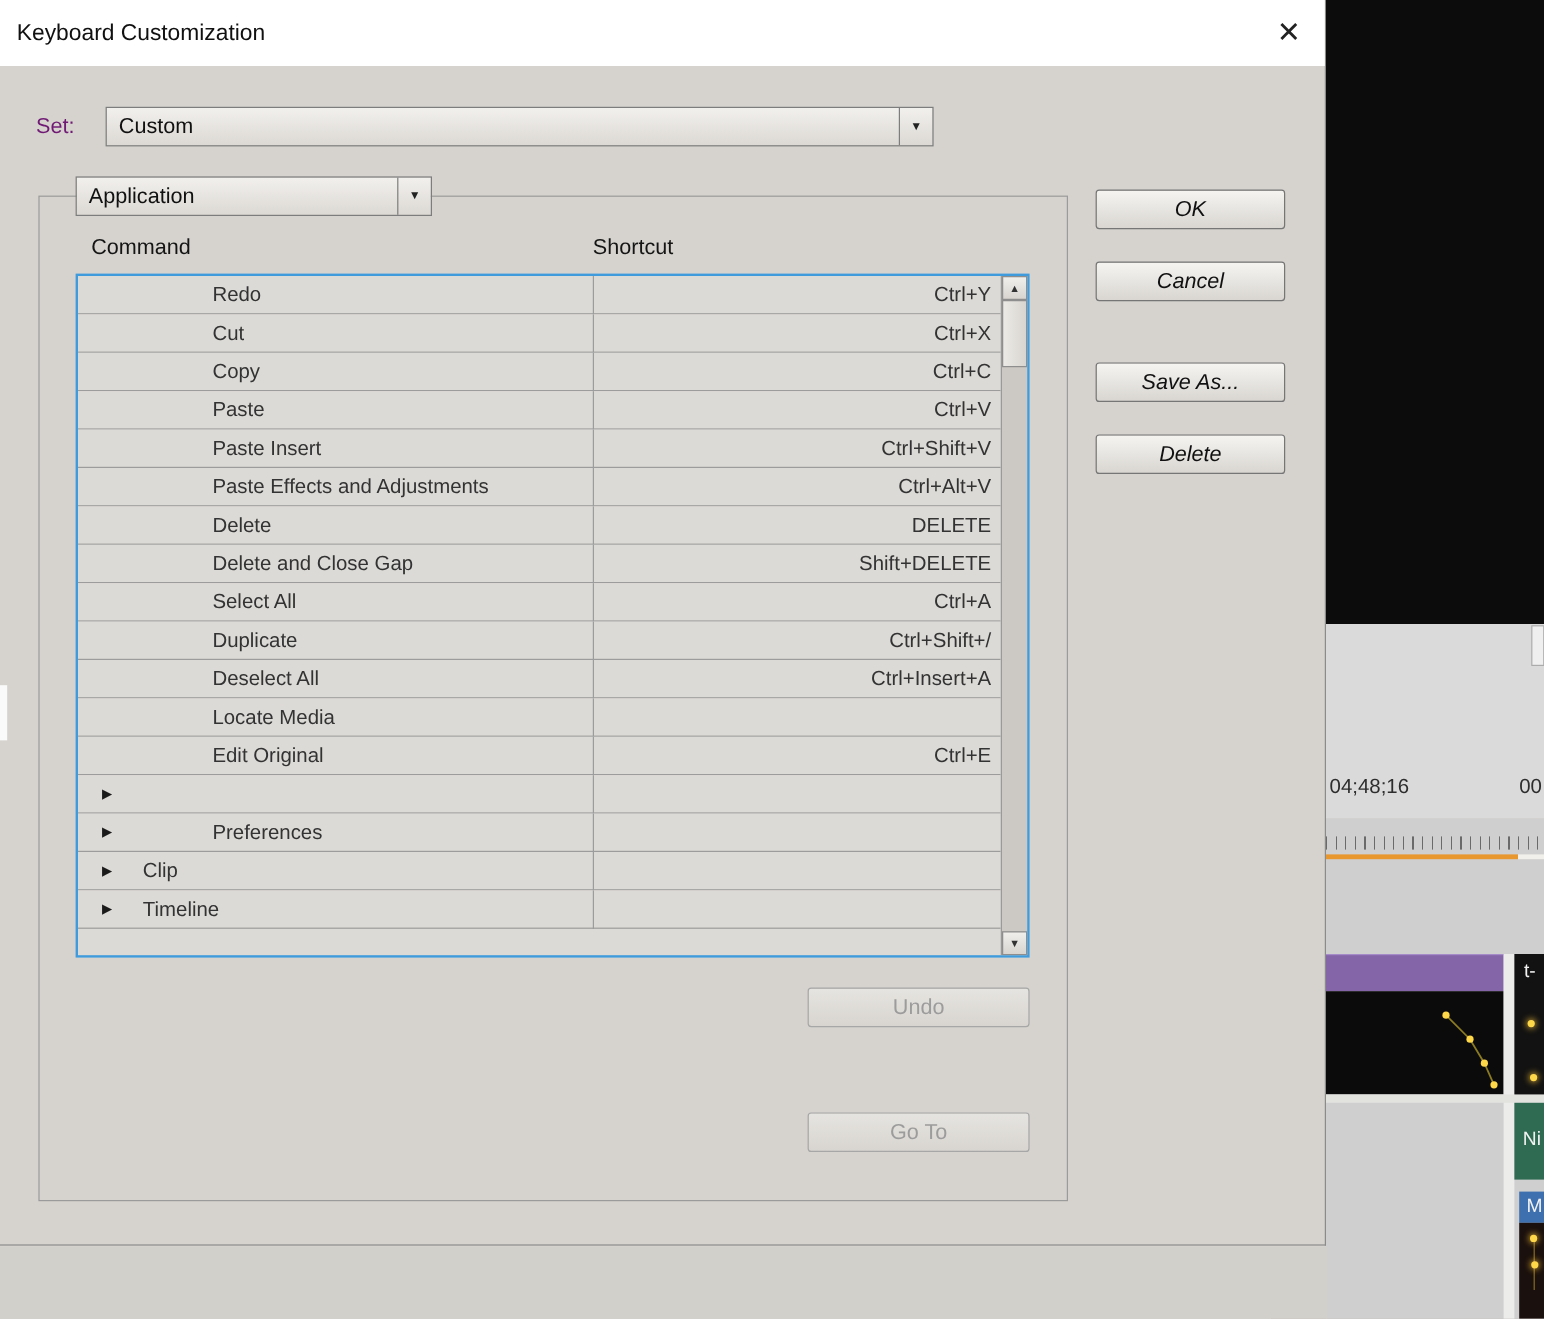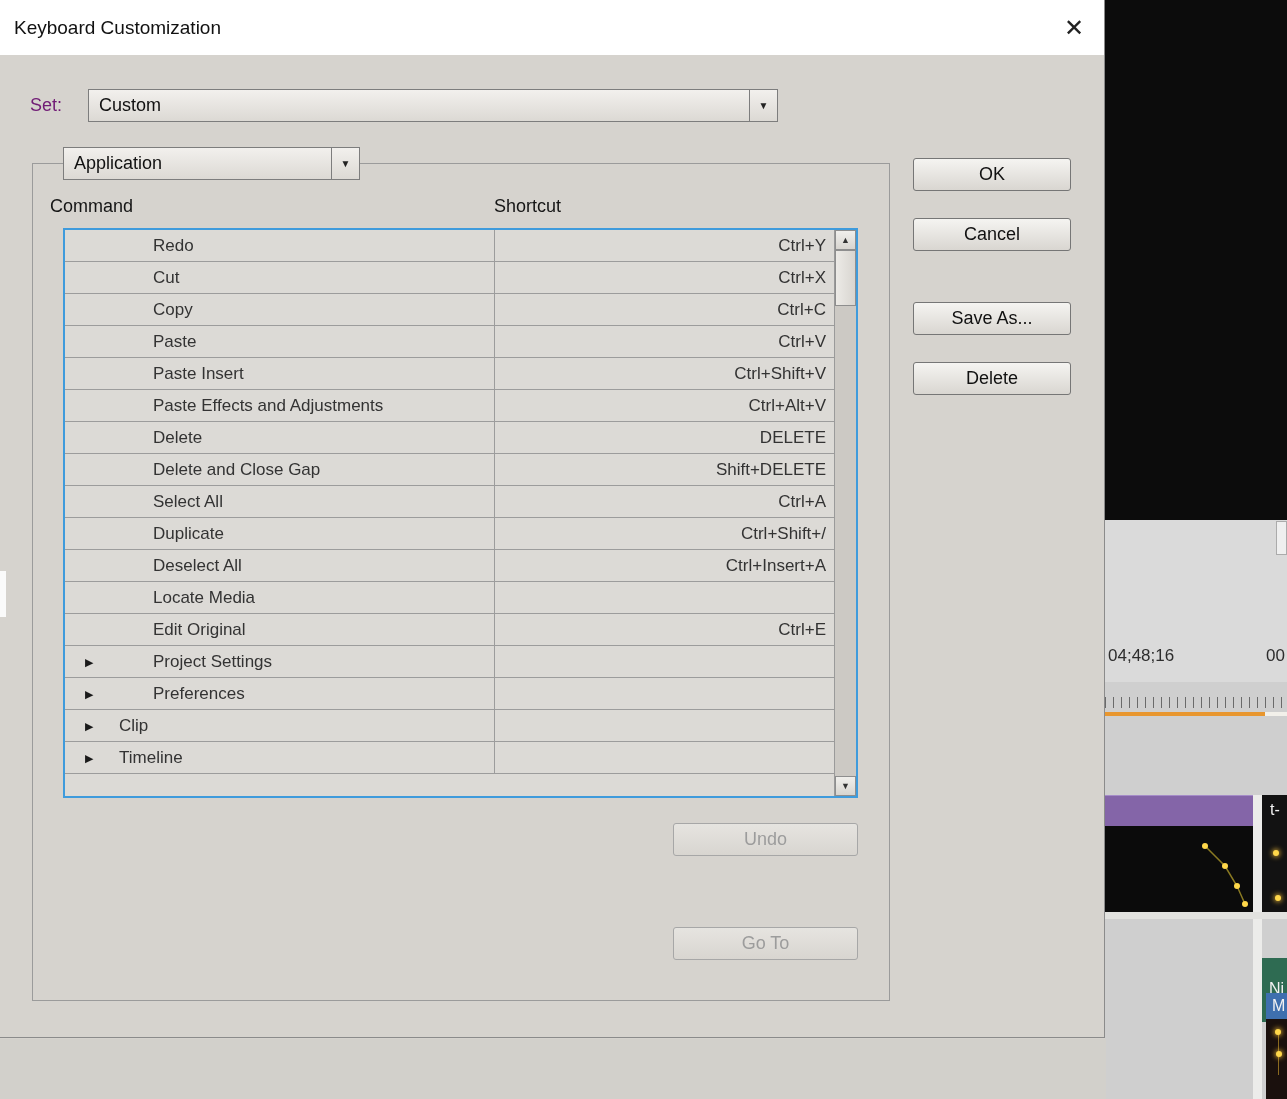--- a/index.html
+++ b/index.html
@@ -17,45 +17,45 @@
   .combo { position: absolute; background: linear-gradient(#f2f0ed, #dcd9d4); border: 1px solid #7d7d7d; }
   .set-combo { left: 88px; top: 89px; width: 690px; height: 33px; }
   .cat-combo { left: 63px; top: 147px; width: 297px; height: 33px; z-index: 3; }
   .combo-text { position: absolute; left: 10px; top: 0; line-height: 31px; font-size: 18px; color: #111; white-space: nowrap; }
   .combo-arrow { position: absolute; right: 0; top: 0; bottom: 0; width: 28px; border-left: 1px solid #7d7d7d;
                  display: flex; align-items: center; justify-content: center; font-size: 10px; color: #222; cursor: pointer; }
 
   .groupbox { position: absolute; left: 32px; top: 163px; width: 858px; height: 838px; border: 1px solid #9b9b9b; }
 
   .col-h { position: absolute; font-size: 18px; color: #151515; }
-  .col-command { left: 50px; top: 196px; text-align: right; }
+  .col-command { left: 76px; top: 196px; text-align: right; }
   .col-shortcut { left: 494px; top: 196px; }
 
   .table { position: absolute; left: 63px; top: 228px; width: 795px; height: 570px;
            border: 2px solid var(--accent); background: var(--row-bg); overflow: hidden; }
   .rows { position: absolute; left: 0; top: 0; right: 22px; bottom: 0; overflow: hidden; }
   .trow { position: relative; height: 32px; border-bottom: 1px solid var(--row-border); background: var(--row-bg); cursor: default; }
   .trow .cmd { position: absolute; left: 0; top: 0; height: 32px; line-height: 31px; font-size: 17px; color: #333; white-space: nowrap; }
-  .trow .cmd.ind2 { padding-left: 88px; }
+  .trow .cmd.ind2 { padding-left: 112px; }
   .trow .cmd.ind1 { padding-left: 54px; }
   .trow .sc { position: absolute; left: 429px; right: 0; top: 0; height: 32px; line-height: 31px; font-size: 17px;
               color: #333; text-align: right; padding-right: 8px; border-left: 1px solid var(--row-border); }
   .expander { position: absolute; left: 20px; top: 0; line-height: 32px; font-size: 11px; color: #1a1a1a; }
 
   .vscroll { position: absolute; right: 0; top: 0; bottom: 0; width: 22px; background: #ccc9c4; border-left: 1px solid #9a9a9a; }
   .sbtn { position: absolute; left: 0; width: 100%; height: 20px; background: linear-gradient(#f0efec, #d8d5d0);
           border: 1px solid #8e8e8e; display: flex; align-items: center; justify-content: center; font-size: 9px; color: #333; cursor: pointer; }
   .sbtn.up { top: 0; }
   .sbtn.down { bottom: 0; }
   .thumb { position: absolute; left: 0; top: 20px; width: 100%; height: 56px;
            background: linear-gradient(90deg, #eceae6, #d8d5d0); border: 1px solid #8e8e8e; cursor: grab; }
 
   .btn { position: absolute; font-size: 18px; color: #111; background: linear-gradient(#f5f4f1, #d9d6d1);
          border: 1px solid #767676; border-radius: 3px; font-family: inherit; cursor: pointer; }
-  .btn.side { left: 913px; width: 158px; height: 33px; }
+  .btn.side { left: 913px; width: 158px; height: 33px; font-style: italic; }
   .ok { top: 158px; } .cancel { top: 218px; } .saveas { top: 302px; } .delete { top: 362px; }
   .btn.bottom { left: 673px; width: 185px; height: 33px; color: #9c9c9c;
                 background: linear-gradient(#e6e4e0, #d8d5d0); border-color: #a7a7a7; cursor: default; }
   .undo { top: 823px; } .clear { top: 875px; } .goto { top: 927px; }
 
   .below-dialog { position: absolute; left: 0; top: 1039px; width: 1106px; height: 60px; background: #d2d0cb; }
   .white-sliver { position: absolute; left: 0; top: 571px; width: 6px; height: 46px; background: #fafafa; z-index: 6; }
 
   
   .bg-black   { position: absolute; left: 1105px; top: 0; width: 182px; height: 520px; background: #0c0c0c; }
@@ -76,21 +76,21 @@
   .white-strip { position: absolute; left: 1253px; top: 795px; width: 9px; height: 304px; background: #ececea; }
   .sep-light   { position: absolute; left: 1105px; top: 912px; width: 182px; height: 7px; background: #e2e2df; }
 
   .clip-t { position: absolute; left: 1262px; top: 795px; width: 25px; height: 117px; background: #121212; }
   .clip-t .clip-label { position: absolute; left: 8px; top: 6px; font-size: 16px; color: #f2f2f2; }
   .kf-dot { position: absolute; width: 6px; height: 6px; border-radius: 50%; background: var(--keyframe-yellow);
             box-shadow: 0 0 5px 1px rgba(255, 200, 60, .75); }
   .clip-t .d1 { left: 11px; top: 55px; }
   .clip-t .d2 { left: 13px; top: 100px; }
 
-  .clip-green { position: absolute; left: 1262px; top: 958px; width: 25px; height: 64px; background: var(--green-clip); }
+  .clip-green { position: absolute; left: 1262px; top: 919px; width: 25px; height: 64px; background: var(--green-clip); }
   .clip-green .clip-label { position: absolute; left: 7px; top: 22px; font-size: 16px; color: #f2f2f2; }
 
   .clip-blue { position: absolute; left: 1266px; top: 993px; width: 21px; height: 26px; background: var(--blue-clip); }
   .clip-blue .clip-label { position: absolute; left: 6px; top: 4px; font-size: 16px; color: #f2f2f2; }
   .clip-kf-dark { position: absolute; left: 1266px; top: 1019px; width: 21px; height: 80px; background: #1a100d; }
   .clip-kf-dark .line { position: absolute; left: 12px; top: 14px; width: 1px; height: 42px; background: #8a6a20; }
   .clip-kf-dark .d1 { left: 9px; top: 10px; }
   .clip-kf-dark .d2 { left: 10px; top: 32px; }
 </style>
 </head>
@@ -214,21 +214,20 @@
           <div class="trow">
             <span class="cmd ind2">Locate Media</span>
             <span class="sc"></span>
           </div>
           <div class="trow">
             <span class="cmd ind2">Edit Original</span>
             <span class="sc">Ctrl+E</span>
           </div>
           <div class="trow">
             <span class="expander">▶</span>
-            <span class="cmd ind2">Project Settings</span>
             <span class="sc"></span>
           </div>
           <div class="trow">
             <span class="expander">▶</span>
             <span class="cmd ind2">Preferences</span>
             <span class="sc"></span>
           </div>
           <div class="trow">
             <span class="expander">▶</span>
             <span class="cmd ind1">Clip</span>

